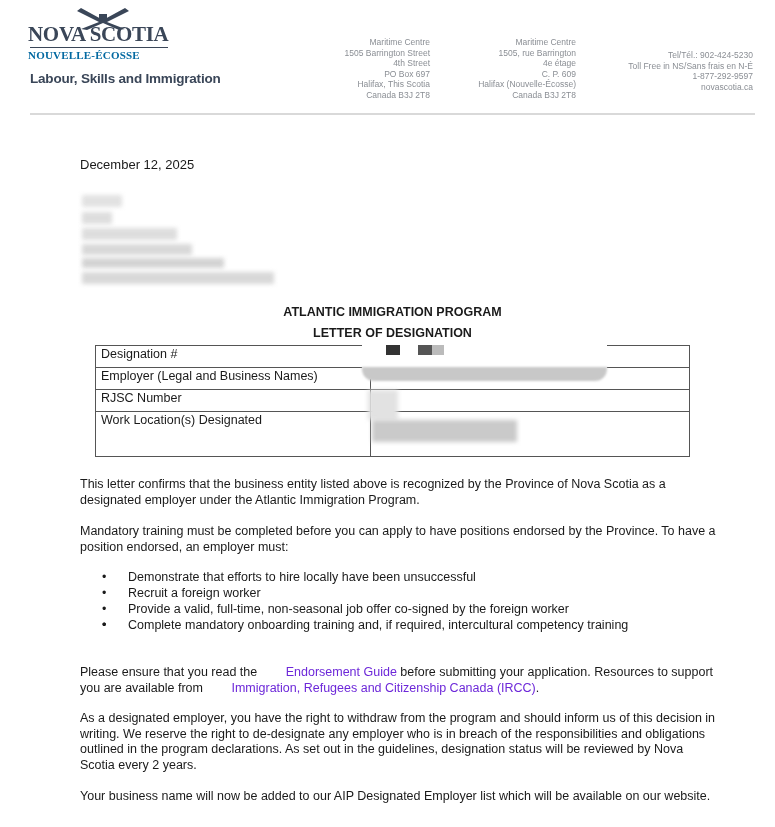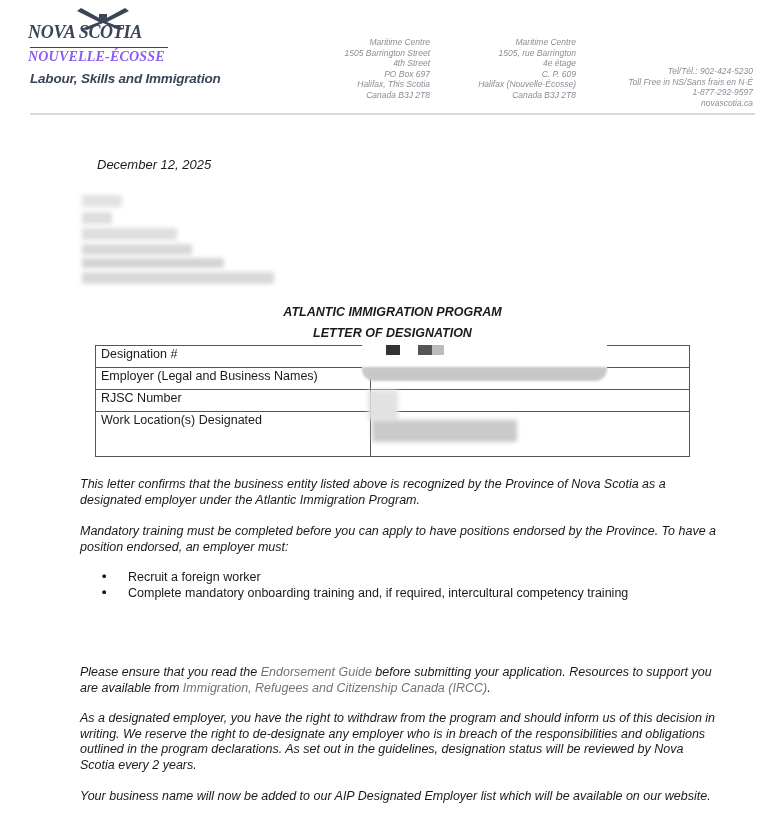--- a/index.html
+++ b/index.html
@@ -1,57 +1,57 @@
 <!DOCTYPE html>
 <html><head>
 <meta charset="utf-8">
 <style>
   html, body { margin: 0; padding: 0; background: #ffffff; }
   body { width: 775px; height: 827px; position: relative; overflow: hidden;
          font-family: "Liberation Sans", sans-serif; color: #1a1a1a; }
-  .abs { position: absolute; font-style: italic; }
+  .abs { position: absolute; }
 
   
   .logo-wrap { left: 28px; top: 4px; width: 150px; }
   .flag { position: absolute; left: 45px; top: 2px; width: 60px; height: 24px; }
   .ns { position: absolute; left: 0; top: 18px; font-family: "Liberation Serif", serif; font-weight: bold;
-        font-size: 18px; color: #3a4658; letter-spacing: -0.3px; white-space: nowrap; }
+        font-size: 21px; color: #3a4658; letter-spacing: -0.3px; white-space: nowrap; }
   .ns-rule { position: absolute; left: 2px; top: 43px; width: 138px; height: 1px; background: #3a4658; }
   .ne { position: absolute; left: 0; top: 45px; font-family: "Liberation Serif", serif; font-weight: bold;
-        font-size: 14px; color: #8b5cf6; white-space: nowrap; letter-spacing: 0.2px; }
+        font-size: 11px; color: #0369a1; white-space: nowrap; letter-spacing: 0.2px; }
   .dept { left: 30px; top: 71px; font-family: "Liberation Sans", sans-serif; font-weight: bold;
           font-size: 13.5px; line-height: 16px; color: #3a4658; white-space: nowrap; letter-spacing: -0.2px; text-align: center; }
   .addr { font-size: 8.5px; line-height: 10.5px; color: #8a8e94; text-align: right; white-space: nowrap; }
   .addr1 { left: 330px; top: 37px; width: 100px; }
   .addr2 { left: 460px; top: 37px; width: 116px; }
-  .addr3 { left: 600px; top: 66px; width: 153px; }
+  .addr3 { left: 600px; top: 50px; width: 153px; }
   .head-rule { left: 30px; top: 113px; width: 725px; height: 2px; background: #d9d9d9; }
 
   
-  .date { left: 80px; top: 157px; font-size: 13px; margin-left: 17px; }
+  .date { left: 80px; top: 157px; font-size: 13px; }
   .redact { background: #cfcfcf; filter: blur(2px); }
   .title { left: 0; width: 775px; text-align: center; font-weight: bold; font-size: 12.5px; }
   .t1 { top: 305px; left: 5px; }
   .t2 { top: 326px; left: 5px; }
 
   table.des { position: absolute; left: 95px; top: 345px; width: 595px; border-collapse: collapse; font-size: 12.5px; }
   table.des td { border: 1px solid #555; padding: 1px 5px; vertical-align: top; height: 19px; }
   table.des td.lbl { width: 264px; }
   table.des tr.tall td { height: 42px; }
 
   .para { left: 80px; width: 640px; font-size: 12.5px; line-height: 15.5px; }
   .p1 { top: 477px; }
   .p2 { top: 524px; }
   ul.bul { position: absolute; left: 102px; top: 569px; margin: 0; padding: 0; list-style: none; font-size: 12.5px; line-height: 16px; }
   ul.bul li { position: relative; padding-left: 26px; }
   ul.bul li .dot { position: absolute; left: 0; top: 0; }
   .p3 { top: 665px; }
   .p4 { top: 711px; }
   .p5 { top: 789px; }
-  .link { color: #737373; }
+  .link { color: #6d28d9; margin-left: 25px; }
 </style>
 </head>
 <body>
 
 <div class="abs logo-wrap">
   <svg class="flag" viewBox="0 0 60 24">
     <path d="M8 2 L30 14 L52 2 L56 5 L34 16 L52 23 L46 24 L30 17 L14 24 L8 23 L26 16 L4 5 Z" fill="#3a4658"></path>
     <rect x="26" y="8" width="8" height="6" fill="#3a4658"></rect>
   </svg>
   <div class="ns">NOVA SCOTIA</div>
@@ -126,23 +126,23 @@
 <div class="abs" style="left:386px;top:345px;width:14px;height:10px;background:#333"></div>
 <div class="abs" style="left:418px;top:345px;width:14px;height:10px;background:#555"></div>
 <div class="abs" style="left:432px;top:345px;width:12px;height:10px;background:#bbb"></div>
 <div class="abs redact" style="left:368px;top:390px;width:30px;height:30px;background:#e2e2e2"></div>
 <div class="abs redact" style="left:372px;top:420px;width:145px;height:22px;background:#cacaca"></div>
 
 <div class="abs para p1">This letter confirms that the business entity listed above is recognized by the Province of Nova Scotia as a designated employer under the Atlantic Immigration Program.</div>
 <div class="abs para p2">Mandatory training must be completed before you can apply to have positions endorsed by the Province. To have a position endorsed, an employer must:</div>
 
 <ul class="bul">
-  <li><span class="dot">•</span></li>
+  <li><span class="dot">•</span><span>Demonstrate that efforts to hire locally have been unsuccessful</span></li>
   <li><span class="dot">•</span><span>Recruit a foreign worker</span></li>
-  <li><span class="dot">•</span></li>
+  <li><span class="dot">•</span><span>Provide a valid, full-time, non-seasonal job offer co-signed by the foreign worker</span></li>
   <li><span class="dot">•</span></li>
   <li><span class="dot">•</span><span>Complete mandatory onboarding training and, if required, intercultural competency training</span></li>
 </ul>
 
 <div class="abs para p3">
   <span>Please ensure that you read the </span><span class="link">Endorsement Guide</span><span> before submitting your application. Resources to support you are available from </span><span class="link">Immigration, Refugees and Citizenship Canada (IRCC)</span><span>.</span>
 </div>
 
 <div class="abs para p4">As a designated employer, you have the right to withdraw from the program and should inform us of this decision in writing. We reserve the right to de-designate any employer who is in breach of the responsibilities and obligations outlined in the program declarations. As set out in the guidelines, designation status will be reviewed by Nova Scotia every 2 years.</div>
 <div class="abs para p5">Your business name will now be added to our AIP Designated Employer list which will be available on our website.</div>

